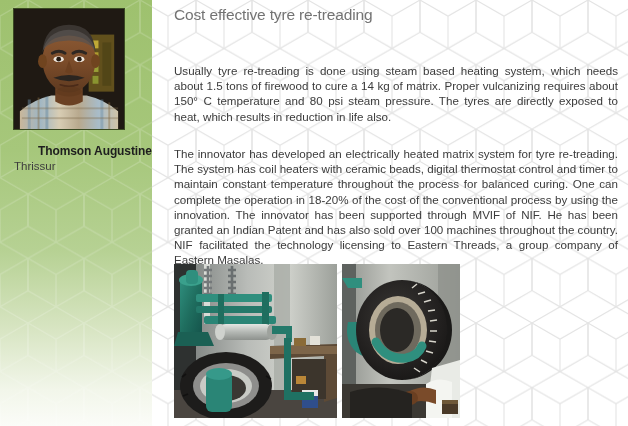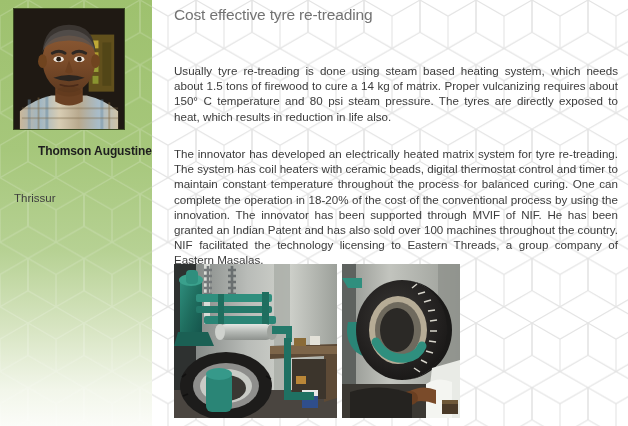--- a/index.html
+++ b/index.html
@@ -90,21 +90,20 @@
     margin-left: 24px;
   }
   .innovator-place {
     position: absolute;
     left: 14px;
     top: 160px;
     width: 135px;
     font-size: 11.5px;
     color: #3d3d3d;
     z-index: 4;
-    margin-top: 32px;
   }
 
   
   .article {
     position: absolute;
     left: 174px;
     top: 0;
     width: 446px;
     height: 426px;
     z-index: 3;

